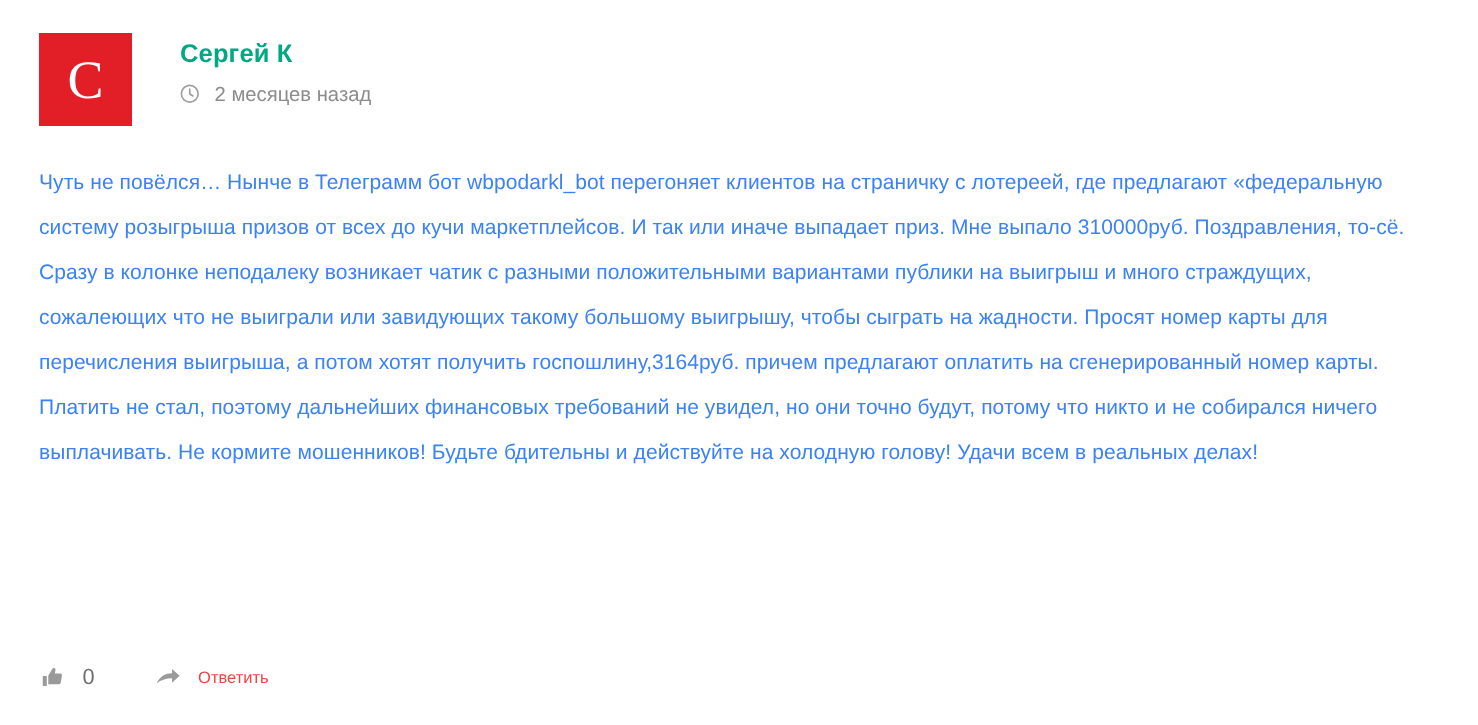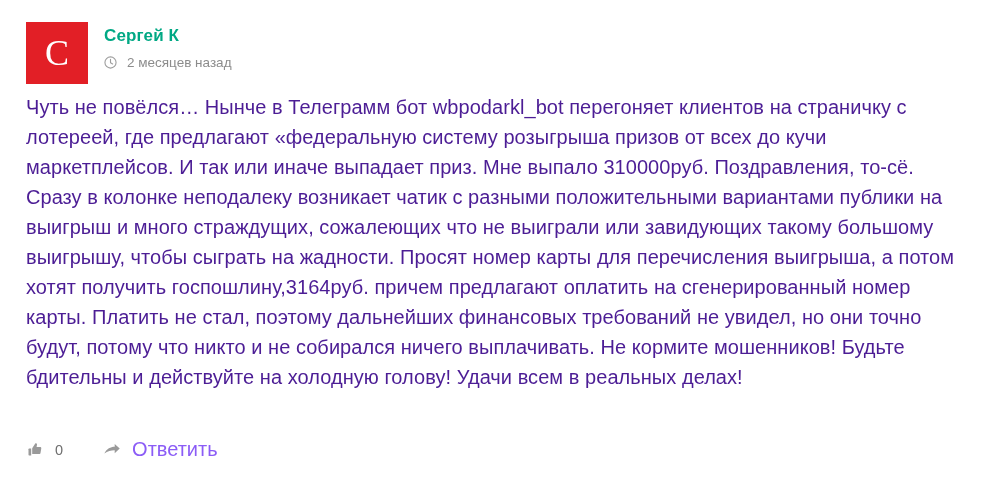--- a/index.html
+++ b/index.html
@@ -34,20 +34,21 @@
     color: #ffffff;
     font-size: 36px;
     line-height: 62px;
     text-align: center;
     font-family: "Liberation Serif", serif;
     flex: 0 0 auto;
     user-select: none;
   }
   .author-block {
     padding-top: 4px;
+    margin-left: 16px;
   }
   .author-name {
     color: #00a884;
     font-size: 17px;
     font-weight: bold;
     letter-spacing: 0.1px;
     margin: 0 0 9px 0;
   }
   .meta-row {
     display: flex;
@@ -58,24 +59,24 @@
   }
   .clock-icon {
     display: inline-block;
     width: 13px;
     height: 13px;
     position: relative;
     flex: 0 0 auto;
   }
   .clock-icon svg { display: block; }
   .review-body {
-    margin-top: 8px;
-    font-size: 20px;
+    margin-top: 22px;
+    font-size: 14px;
     line-height: 30px;
-    color: #4c1d95;
+    color: #3b82f6;
     text-align: left;
     max-width: 935px;
     letter-spacing: 0.05px;
   }
   .review-footer {
     position: absolute;
     left: 26px;
     bottom: 22px;
     display: flex;
     align-items: center;
@@ -94,22 +95,22 @@
     width: 18px;
     height: 18px;
     color: #9a9a9a;
   }
   .footer-action .glyph svg { display: block; }
   .like-count {
     color: #6e6e6e;
     font-size: 14.5px;
   }
   .reply-label {
-    color: #8b5cf6;
-    font-size: 20px;
+    color: #ef4444;
+    font-size: 11px;
   }
 </style>
 </head>
 <body>
 
 <div class="review-card">
 
   <div class="review-header">
     <div class="avatar">C</div>
     <div class="author-block">

